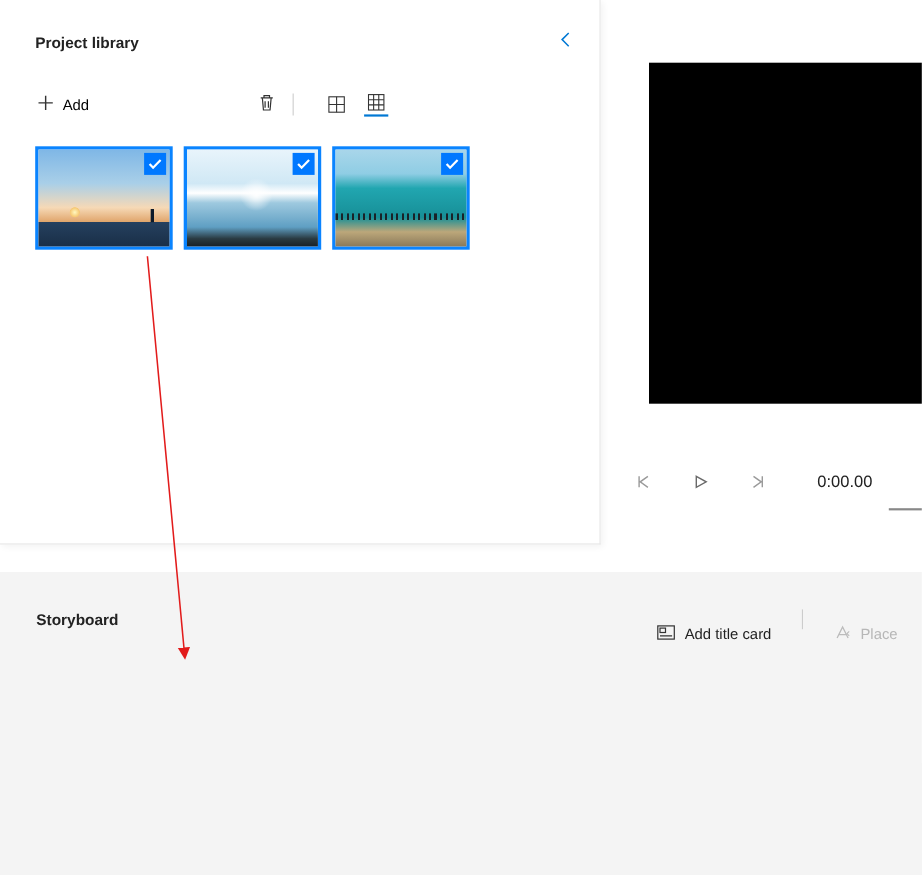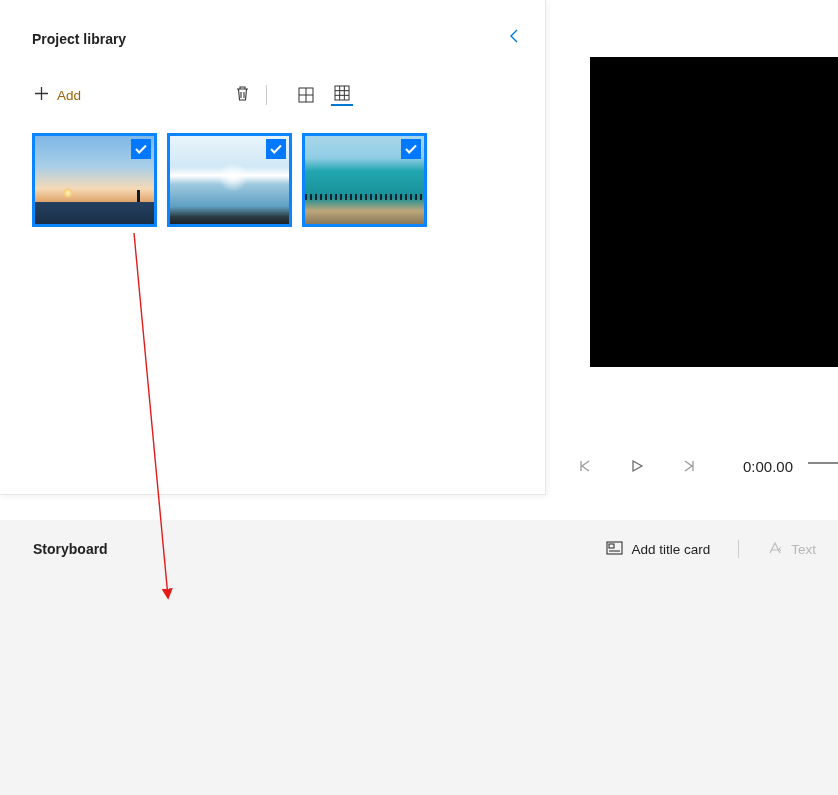--- a/index.html
+++ b/index.html
@@ -14,21 +14,21 @@
     border-right: 1px solid #e6e6e6;
     border-bottom: 1px solid #e6e6e6;
     padding: 24px 18px 0 32px;
     box-shadow: 2px 2px 6px rgba(0,0,0,0.05);
   }
   .lib-header { display: flex; justify-content: space-between; align-items: center; }
   .lib-title { font-size: 14px; font-weight: 600; color: #222; }
   .collapse { color: #0078d4; cursor: pointer; font-size: 18px; padding: 4px 8px; }
 
   .lib-toolbar { display: flex; align-items: center; margin-top: 28px; gap: 0; }
-  .tb-btn { display: flex; align-items: center; gap: 8px; font-size: 13.5px; color: #a16207; background: none; border: none; cursor: pointer; padding: 4px 2px; }
+  .tb-btn { display: flex; align-items: center; gap: 8px; font-size: 13.5px; color: #000000; background: none; border: none; cursor: pointer; padding: 4px 2px; }
   .tb-spacer1 { width: 130px; }
   .tb-sep { width: 1px; height: 20px; background: #ccc; margin: 0 14px; }
   .view-btn { width: 22px; height: 22px; display: flex; align-items: center; justify-content: center; cursor: pointer; margin-left: 14px; }
   .view-btn.active { border-bottom: 2px solid #0078d4; padding-bottom: 2px; }
 
   
   .thumb-row { display: flex; gap: 10px; margin-top: 24px; }
   .thumb {
     width: 125px; height: 94px;
     border: 3px solid #0a84ff;
@@ -59,21 +59,21 @@
 
   
   .preview {
     position: absolute;
     left: 590px; top: 57px;
     width: 248px; height: 310px;
     background: #000;
   }
   .play-controls {
     position: absolute;
-    left: 575px; top: 456px;
+    left: 575px; top: 428px;
     display: flex; align-items: center; gap: 32px;
   }
   .pc-btn { background: none; border: none; cursor: pointer; color: #888; display:flex; align-items:center; justify-content:center; width:20px; height:20px; }
   .pc-btn.play { color: #555; }
   .timecode { font-size: 15px; color: #222; margin-left: 12px; }
   .timeline {
     position: absolute;
     left: 808px; top: 462px;
     width: 30px; height: 2px;
     background: #888;
@@ -83,21 +83,21 @@
   .storyboard {
     position: absolute;
     left: 0; right: 0; top: 520px;
     background: #f4f4f4;
     height: 275px;
     padding: 20px 0 0 33px;
   }
   .sb-header { display: flex; align-items: center; justify-content: space-between; padding-right: 16px; }
   .sb-title { font-size: 14px; font-weight: 600; color: #222; }
   .sb-actions { display: flex; align-items: center; gap: 0; }
-  .sb-actbtn { display:flex; align-items:center; gap:8px; font-size:13.5px; color:#222; background:none; border:none; cursor:pointer; padding: 0 6px; }
+  .sb-actbtn { display:flex; align-items:center; gap:8px; font-size:13.5px; color:#222; background:none; border:none; cursor:pointer; padding: 0 6px; margin-top: 28px; }
   .sb-actbtn.dis { color: #b7b7b7; }
   .sb-sep { width:1px; height:18px; background:#ccc; margin: 0 22px; }
 
   .sb-strip {
     display: flex; gap: 18px; margin-top: 42px;
     position: relative;
   }
   .sb-slot {
     width: 145px; height: 185px;
     background: #fff;
@@ -232,21 +232,21 @@
         <span>Add title card</span>
       </button>
       <div class="sb-sep"></div>
       <button class="sb-actbtn dis">
         <span>
           <svg width="16" height="14" viewBox="0 0 16 14" fill="none">
               <path d="M3 12L8 2l5 10M4.6 9h6.8" stroke="#bcbcbc" stroke-width="1.2" fill="none"></path>
               <path d="M14 6l-2 2 2 2" stroke="#bcbcbc" stroke-width="1" fill="none"></path>
             </svg>
         </span>
-        <span>Text</span>
+        <span>Place</span>
       </button>
     </div>
   </div>
 
 </div>
 
 <svg class="arrow" width="838" height="795">
   <defs>
     <marker id="ah" markerWidth="10" markerHeight="10" refX="6" refY="4" orient="auto">
       <path d="M0 0 L8 4 L0 8 z" fill="#e21b1b"></path>

